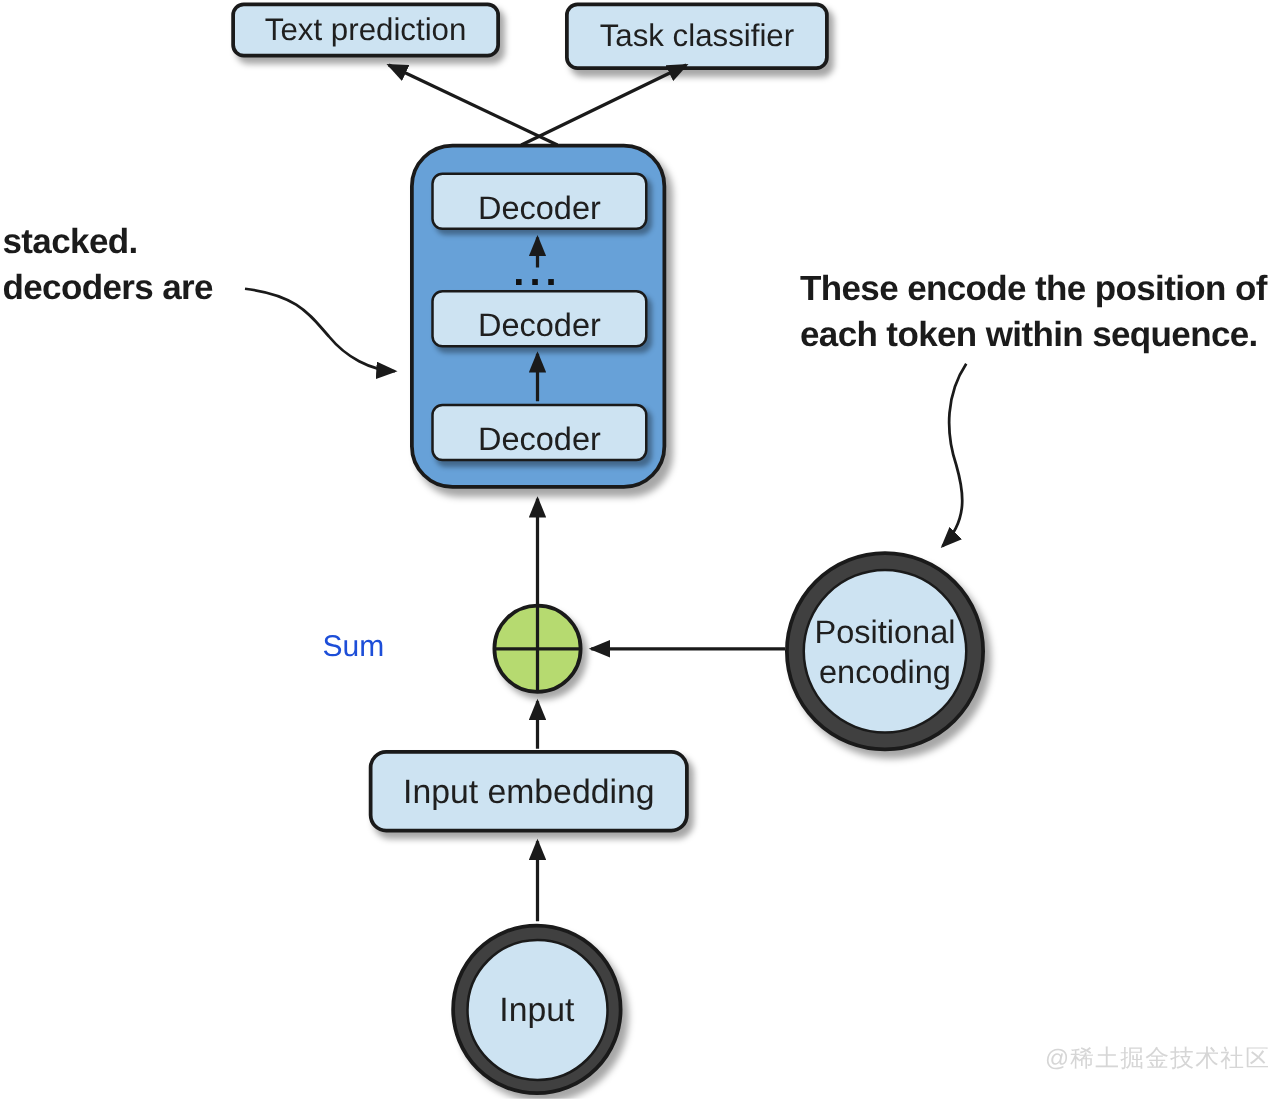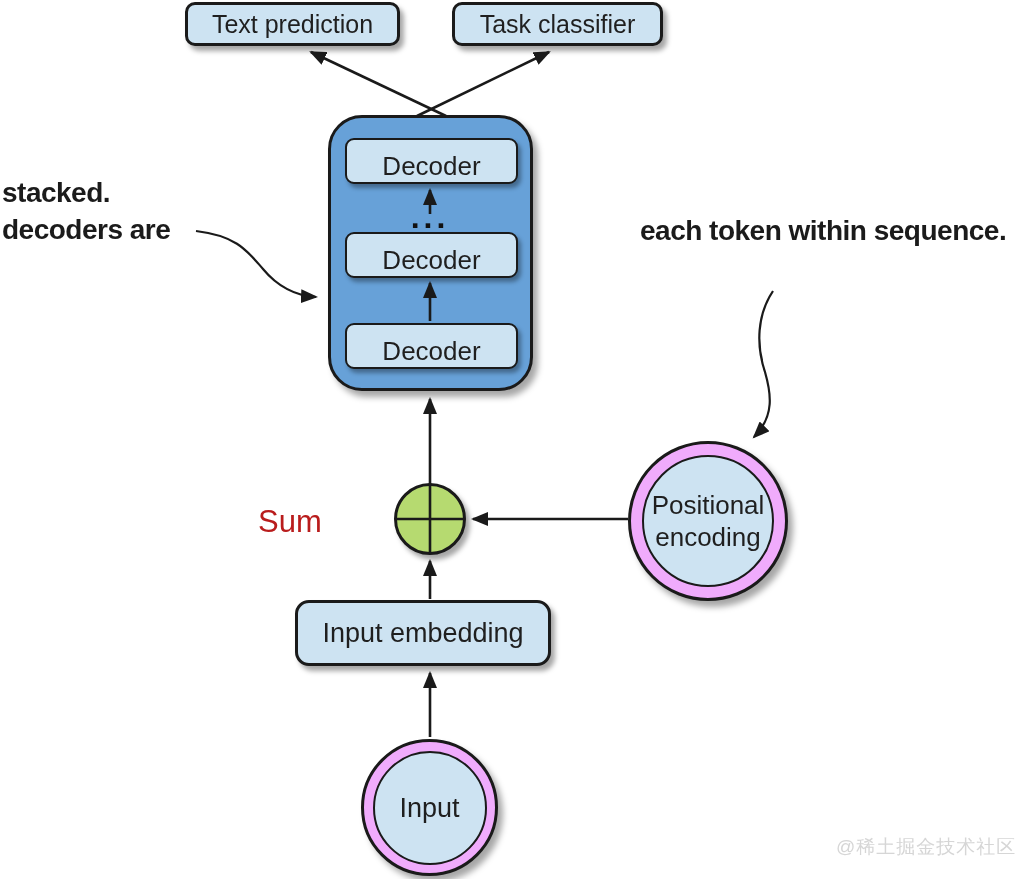--- a/index.html
+++ b/index.html
@@ -25,49 +25,49 @@
     display:flex;align-items:flex-end;justify-content:center;
     color:#1f1f1f;font-size:26px;
     box-shadow:3px 4px 4px rgba(0,0,0,0.35);
   }
   .dots{
     color:#111;font-size:32px;font-weight:bold;letter-spacing:4px;
     text-align:center;line-height:10px;
   }
   
   .circle-outer{
-    background:#f0abfc;border:3px solid #1a1a1a;border-radius:50%;
+    background:#404040;border:3px solid #1a1a1a;border-radius:50%;
     box-shadow:5px 6px 6px rgba(0,0,0,0.35);
     display:flex;align-items:center;justify-content:center;
   }
   .circle-inner{
     background:#cde3f2;border:2.5px solid #1a1a1a;border-radius:50%;
     display:flex;flex-direction:column;align-items:center;justify-content:center;
     color:#1f1f1f;font-size:26px;line-height:32px;text-align:center;
   }
   .sum-circle{
     background:#b6da70;border:3px solid #1a1a1a;border-radius:50%;
     box-shadow:4px 5px 5px rgba(0,0,0,0.35);
   }
-  .plain-label{color:#b91c1c;font-size:31px;}
+  .plain-label{color:#1d4ed8;font-size:24px;}
   .annotation{
     color:#1b1b1b;font-weight:bold;font-size:28px;line-height:37px;
     letter-spacing:-0.5px;white-space:nowrap;
   }
   .watermark{color:#d6d6d6;font-size:19px;letter-spacing:1px;}
   svg.arrows{position:absolute;left:0;top:0;pointer-events:none;}
 </style>
 </head>
 <body>
 
 <div class="abs box" style="left:185px;top:2px;width:215px;height:44px;">
   <span>Text prediction</span>
 </div>
 
-<div class="abs box" style="left:452px;top:2px;width:211px;height:44px;">
+<div class="abs box" style="left:452px;top:2px;width:211px;height:54px;">
   <span>Task classifier</span>
 </div>
 
 <div class="abs stack" style="left:328px;top:115px;width:205px;height:276px;"></div>
 
 <div class="abs decoder" style="left:345px;top:138px;width:173px;height:46px;">
   <span>Decoder</span>
 </div>
 
 <div class="abs dots" style="left:400px;top:212px;width:60px;">...</div>
@@ -100,20 +100,21 @@
     <div>Input</div>
   </div>
 </div>
 
 <div class="abs annotation" style="left:2px;top:174px;">
   <div>stacked.</div>
   <div>decoders are</div>
 </div>
 
 <div class="abs annotation" style="left:640px;top:212px;">
+  <div>These encode the position of</div>
   <div>each token within sequence.</div>
 </div>
 
 <div class="abs watermark" style="left:836px;top:834px;">@稀土掘金技术社区</div>
 
 <svg class="arrows" width="1024" height="879" viewBox="0 0 1024 879">
   <defs>
     <marker id="ah" markerUnits="userSpaceOnUse" markerWidth="18" markerHeight="14" refX="15" refY="7" orient="auto">
       <path d="M0,0 L17,7 L0,14 Z" fill="#1a1a1a"></path>
     </marker>

